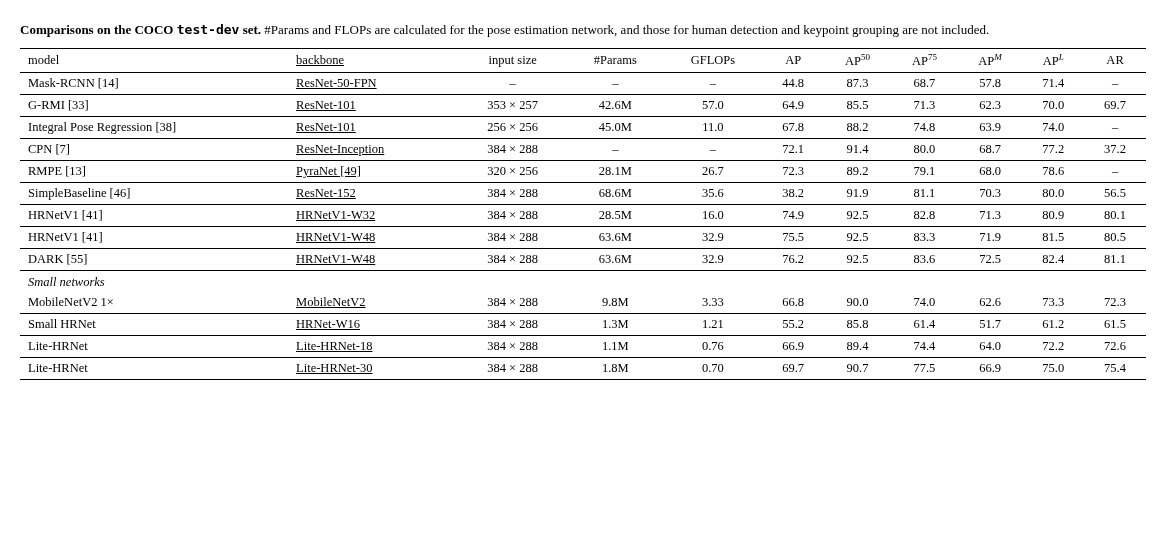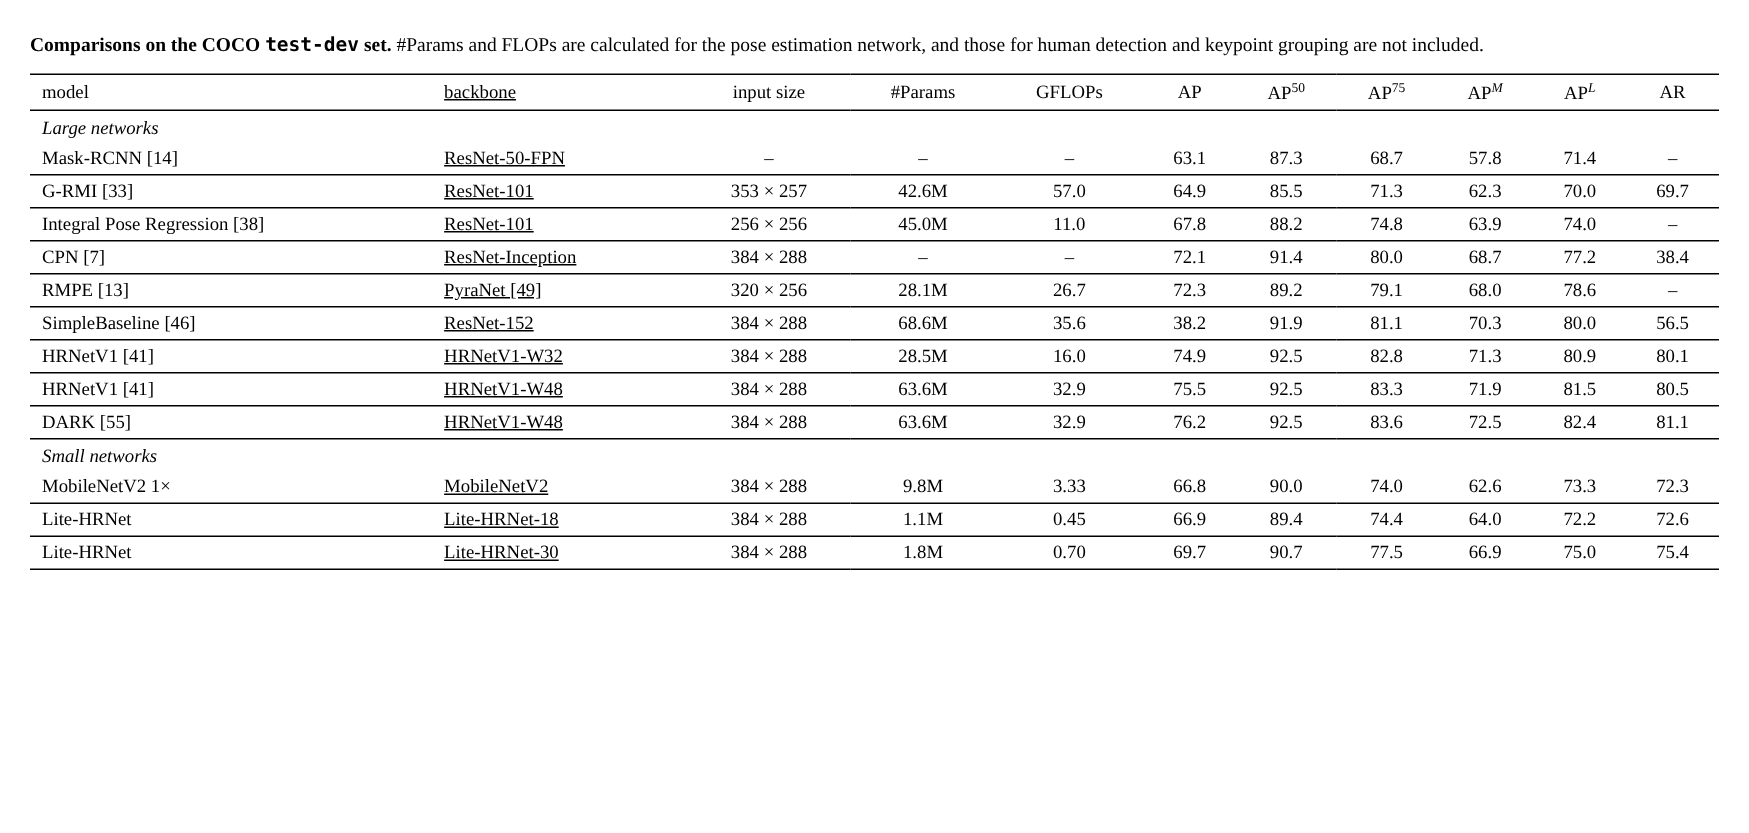--- a/index.html
+++ b/index.html
@@ -82,30 +82,27 @@
       <th>GFLOPs</th>
       <th>AP</th>
       <th>AP<sup>50</sup></th>
       <th>AP<sup>75</sup></th>
       <th>AP<sup><em>M</em></sup></th>
       <th>AP<sup><em>L</em></sup></th>
       <th>AR</th>
     </tr>
   </thead>
   <tbody id="table-body">
-  <tr class="section-label">
-        <td colspan="11">Large networks</td>
-      </tr>
       <tr style="border-top: none;">
         <td style="border-top: none;">Mask-RCNN [14]</td>
         <td style="border-top: none;">ResNet-50-FPN</td>
         <td style="border-top: none;">–</td>
         <td style="border-top: none;">–</td>
         <td style="border-top: none;">–</td>
-        <td style="border-top: none;">63.1</td>
+        <td style="border-top: none;">44.8</td>
         <td style="border-top: none;">87.3</td>
         <td style="border-top: none;">68.7</td>
         <td style="border-top: none;">57.8</td>
         <td style="border-top: none;">71.4</td>
         <td style="border-top: none;">–</td>
       </tr>
       <tr>
         <td>G-RMI [33]</td>
         <td>ResNet-101</td>
         <td>353 × 257</td>
@@ -135,21 +132,21 @@
         <td>CPN [7]</td>
         <td>ResNet-Inception</td>
         <td>384 × 288</td>
         <td>–</td>
         <td>–</td>
         <td>72.1</td>
         <td>91.4</td>
         <td>80.0</td>
         <td>68.7</td>
         <td>77.2</td>
-        <td>38.4</td>
+        <td>37.2</td>
       </tr>
       <tr>
         <td>RMPE [13]</td>
         <td>PyraNet [49]</td>
         <td>320 × 256</td>
         <td>28.1M</td>
         <td>26.7</td>
         <td>72.3</td>
         <td>89.2</td>
         <td>79.1</td>
@@ -219,25 +216,38 @@
         <td style="border-top: none;">9.8M</td>
         <td style="border-top: none;">3.33</td>
         <td style="border-top: none;">66.8</td>
         <td style="border-top: none;">90.0</td>
         <td style="border-top: none;">74.0</td>
         <td style="border-top: none;">62.6</td>
         <td style="border-top: none;">73.3</td>
         <td style="border-top: none;">72.3</td>
       </tr>
       <tr>
+        <td>Small HRNet</td>
+        <td>HRNet-W16</td>
+        <td>384 × 288</td>
+        <td>1.3M</td>
+        <td>1.21</td>
+        <td>55.2</td>
+        <td>85.8</td>
+        <td>61.4</td>
+        <td>51.7</td>
+        <td>61.2</td>
+        <td>61.5</td>
+      </tr>
+      <tr>
         <td>Lite-HRNet</td>
         <td>Lite-HRNet-18</td>
         <td>384 × 288</td>
         <td>1.1M</td>
-        <td>0.45</td>
+        <td>0.76</td>
         <td>66.9</td>
         <td>89.4</td>
         <td>74.4</td>
         <td>64.0</td>
         <td>72.2</td>
         <td>72.6</td>
       </tr>
       <tr class="last-row">
         <td>Lite-HRNet</td>
         <td>Lite-HRNet-30</td>

